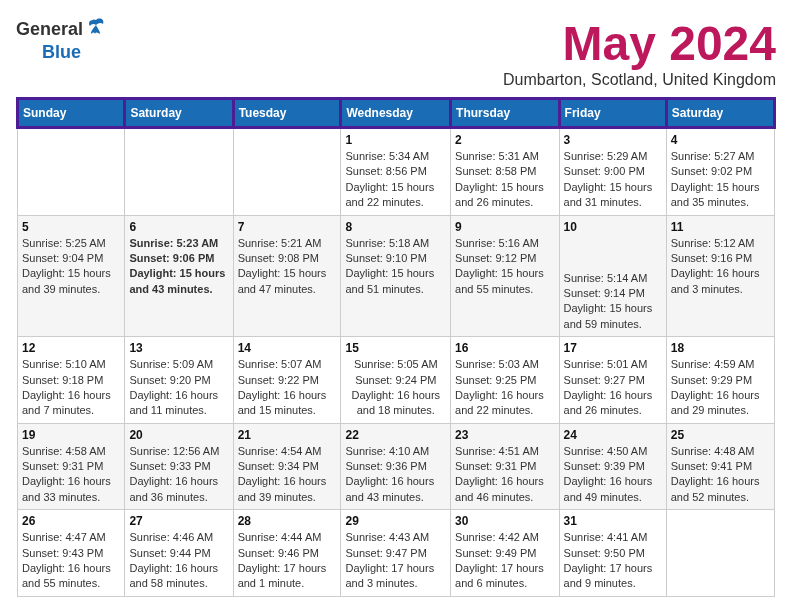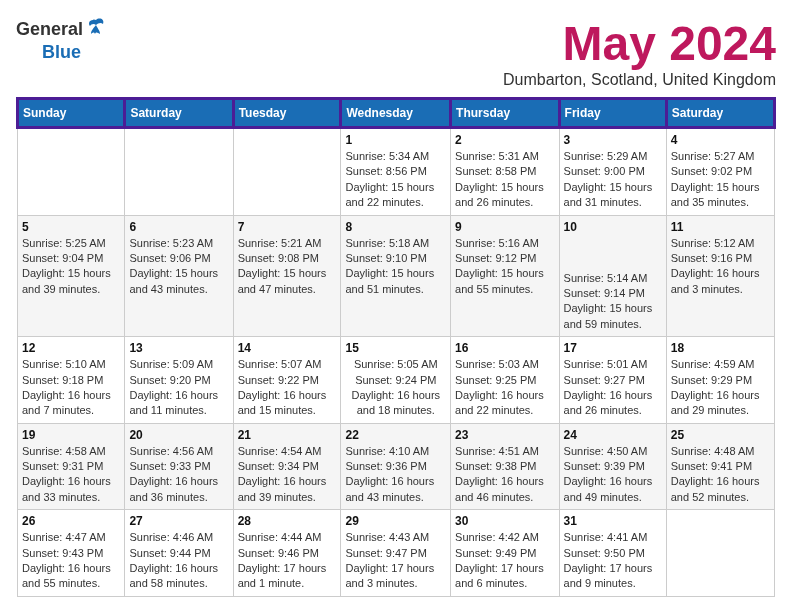--- a/index.html
+++ b/index.html
@@ -159,21 +159,21 @@
       <tr>
         <td>
           <div class="day-number">5</div>
           <div class="day-info" style="white-space: pre-line;">Sunrise: 5:25 AM
 Sunset: 9:04 PM
 Daylight: 15 hours
 and 39 minutes.</div>
         </td>
         <td>
           <div class="day-number">6</div>
-          <div class="day-info" style="white-space: pre-line;">Sunrise: 5:23 AM
+          <div class="day-info" style="white-space: pre-line; font-weight: bold;">Sunrise: 5:23 AM
 Sunset: 9:06 PM
 Daylight: 15 hours
 and 43 minutes.</div>
         </td>
         <td>
           <div class="day-number">7</div>
           <div class="day-info" style="white-space: pre-line;">Sunrise: 5:21 AM
 Sunset: 9:08 PM
 Daylight: 15 hours
 and 47 minutes.</div>
@@ -261,21 +261,21 @@
       <tr>
         <td>
           <div class="day-number">19</div>
           <div class="day-info" style="white-space: pre-line;">Sunrise: 4:58 AM
 Sunset: 9:31 PM
 Daylight: 16 hours
 and 33 minutes.</div>
         </td>
         <td>
           <div class="day-number">20</div>
-          <div class="day-info" style="white-space: pre-line;">Sunrise: 4:56 AM
+          <div class="day-info" style="white-space: pre-line;">Sunrise: 12:56 AM
 Sunset: 9:33 PM
 Daylight: 16 hours
 and 36 minutes.</div>
         </td>
         <td>
           <div class="day-number">21</div>
           <div class="day-info" style="white-space: pre-line;">Sunrise: 4:54 AM
 Sunset: 9:34 PM
 Daylight: 16 hours
 and 39 minutes.</div>
@@ -283,21 +283,21 @@
         <td>
           <div class="day-number">22</div>
           <div class="day-info" style="white-space: pre-line;">Sunrise: 4:10 AM
 Sunset: 9:36 PM
 Daylight: 16 hours
 and 43 minutes.</div>
         </td>
         <td>
           <div class="day-number">23</div>
           <div class="day-info" style="white-space: pre-line;">Sunrise: 4:51 AM
-Sunset: 9:38 PM
+Sunset: 9:31 PM
 Daylight: 16 hours
 and 46 minutes.</div>
         </td>
         <td>
           <div class="day-number">24</div>
           <div class="day-info" style="white-space: pre-line;">Sunrise: 4:50 AM
 Sunset: 9:39 PM
 Daylight: 16 hours
 and 49 minutes.</div>
         </td>

